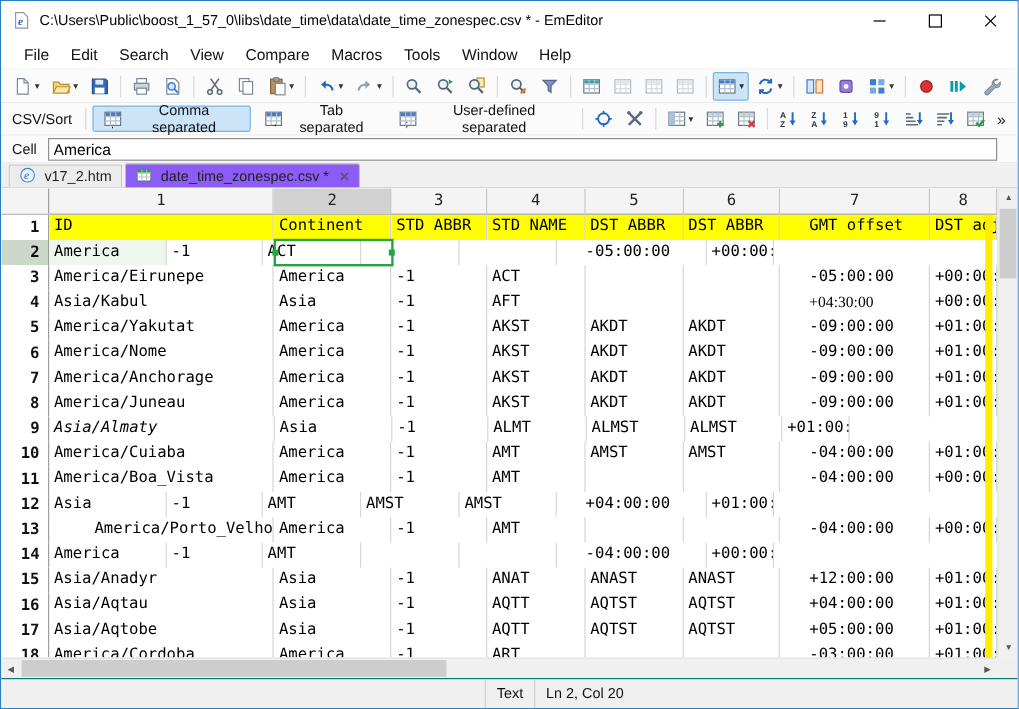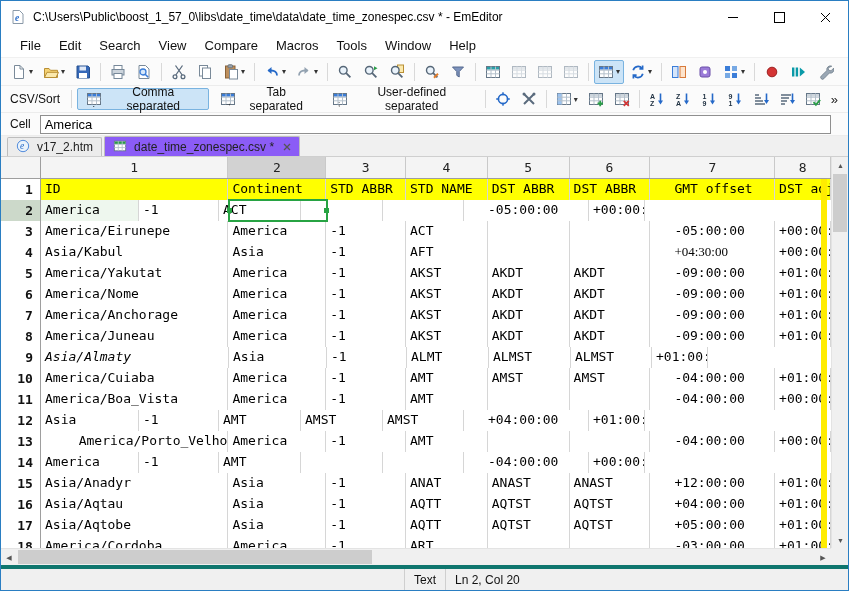--- a/index.html
+++ b/index.html
@@ -57,21 +57,21 @@
 .v-scroll{position:absolute;top:156px;right:0;width:17px;bottom:42px;background:#f0f0f0;border-left:1px solid #e3e3e3;box-sizing:border-box}
 .h-scroll{position:absolute;left:0;right:17px;bottom:25px;height:17px;background:#f0f0f0;border-top:1px solid #e3e3e3;box-sizing:border-box}
 .sc-btn{position:absolute;display:flex;align-items:center;justify-content:center;font-size:7px;color:#555}
 .v-scroll .sc-btn{width:17px;height:16px;left:0}
 #sc-up{top:0}#sc-down{bottom:0}
 .h-scroll .sc-btn{height:17px;width:16px;top:0}
 #sc-left{left:0}#sc-right{right:0}
 .v-thumb{position:absolute;left:1px;top:17px;width:14px;height:58px;background:#cdcdcd}
 .h-thumb{position:absolute;top:1px;left:17px;width:354px;height:14px;background:#cdcdcd}
 .scroll-corner{position:absolute;right:0;bottom:25px;width:17px;height:17px;background:#f0f0f0}
-.statusbar{position:absolute;left:0;right:0;bottom:0;height:25px;background:#f0f0f0;border-top:4px solid #0f766e;box-sizing:border-box;display:flex;align-items:stretch;font-size:12px;color:#111}
+.statusbar{position:absolute;left:0;right:0;bottom:0;height:25px;background:#f0f0f0;border-top:1px solid #0f766e;box-sizing:border-box;display:flex;align-items:stretch;font-size:12px;color:#111}
 .sb-spacer{width:403px}
 .sb-sec{display:flex;align-items:center;padding:0 9px;border-left:1px solid #cfcfcf;white-space:nowrap}
 .sb-enc{border-right:1px solid #cfcfcf}
 .sb-rest{flex:1}
 </style>
 </head>
 <body>
 
 <div class="window" data-name="emeditor-window">
 

